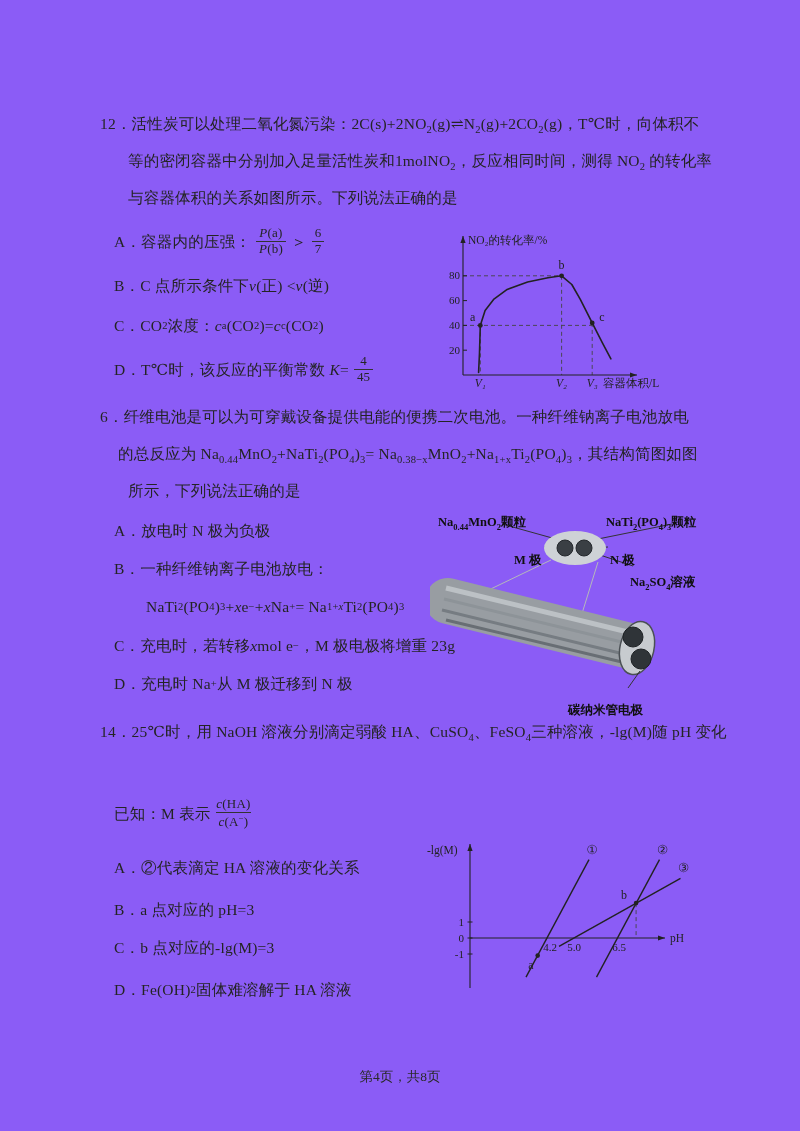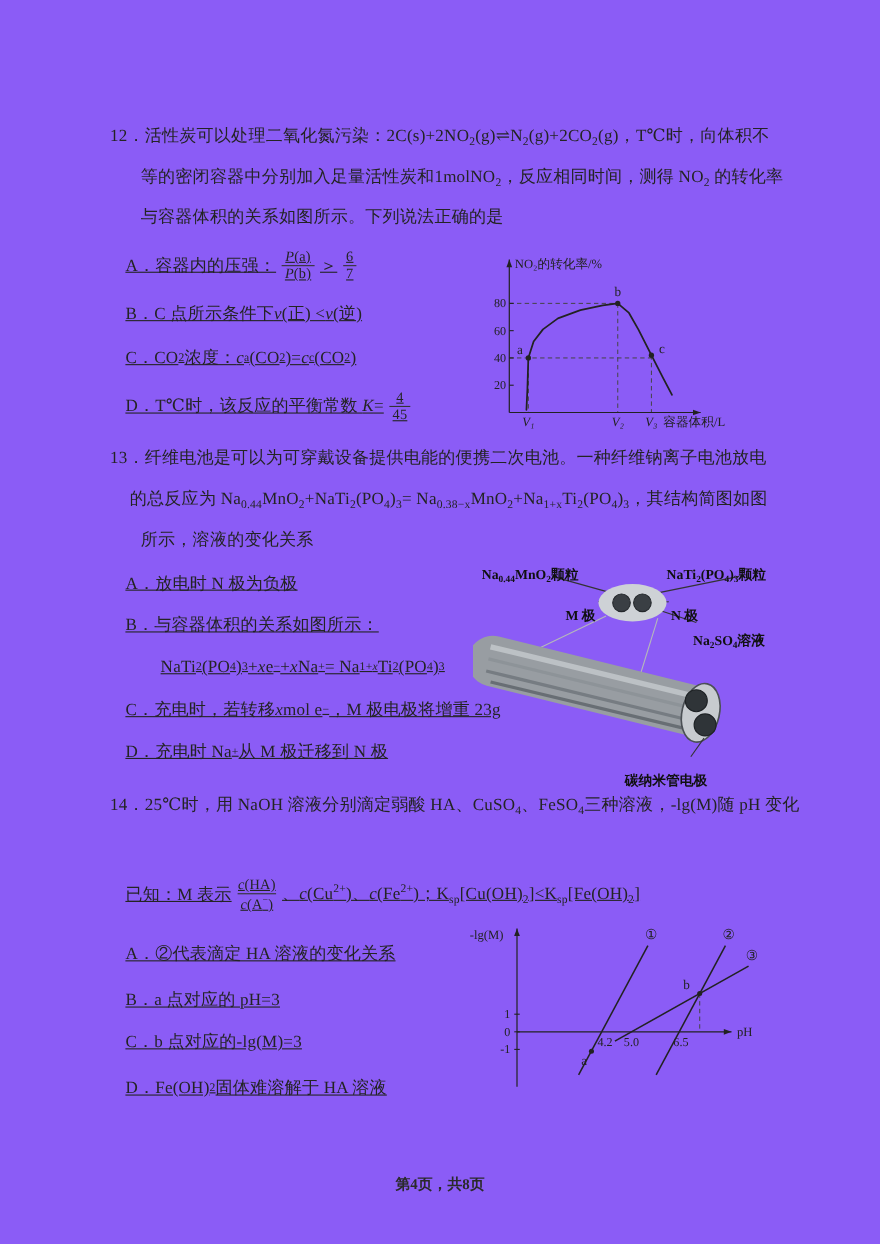--- a/index.html
+++ b/index.html
@@ -1,31 +1,31 @@
 <!DOCTYPE html>
 <html><head>
 <meta charset="utf-8">
 <style>
   html,body{margin:0;padding:0;background:#ffffff;}
   .page{
     position:relative;width:800px;height:1131px;background:#8b5cf6;
     font-family:"Liberation Serif","DejaVu Serif",serif;color:#242424;overflow:hidden;
   }
   .line,.opt{position:absolute;font-size:15.5px;white-space:nowrap;line-height:1.25;letter-spacing:.2px;}
-  .opt{display:flex;align-items:center;text-decoration:underline;}
+  .opt{display:flex;align-items:center;}
   sub{font-size:68%;}
   sup{font-size:68%;}
   .frac{display:inline-flex;flex-direction:column;align-items:center;font-size:13px;line-height:1.15;margin:0 5px;}
   .frac .den{border-top:1.2px solid #333;padding:0 3px;}
   .chart{position:absolute;overflow:visible;}
   .chart text{font-family:"Liberation Serif","DejaVu Serif",serif;}
   .fig13{position:absolute;left:430px;top:498px;width:320px;height:218px;margin:0;}
   .fig13 svg{position:absolute;left:0;top:0;}
   .figlabel{position:absolute;font-weight:bold;font-size:12.5px;white-space:nowrap;color:#101010;margin-top:14px;}
-  .footer{position:absolute;left:0;right:0;top:1068px;text-align:center;font-size:13.5px;color:#2a2a2a;font-weight:bold;}
+  .footer{position:absolute;left:0;right:0;top:1068px;text-align:center;font-size:13.5px;color:#2a2a2a;}
 </style>
 </head>
 <body>
 
 <div class="page">
 
   <div class="line" style="left:100px;top:114px">12．活性炭可以处理二氧化氮污染：2C(s)+2NO<sub>2</sub>(g)⇌N<sub>2</sub>(g)+2CO<sub>2</sub>(g)，T℃时，向体积不</div>
   <div class="line" style="left:128px;top:151px">等的密闭容器中分别加入足量活性炭和1molNO<sub>2</sub>，反应相同时间，测得 NO<sub>2</sub> 的转化率</div>
   <div class="line" style="left:128px;top:188px">与容器体积的关系如图所示。下列说法正确的是</div>
 
@@ -76,26 +76,26 @@
       <text x="163" y="159" font-size="11.5" fill="#222">容器体积/L</text>
       <path d="M38.6,144.5 L39.5,124.7 L40.3,97.4 L45.1,82.5 L53.6,71.4 L67.2,61.4 L87.6,54.0 L108.0,49.7 L121.6,47.8 L131.8,56.5 L140.3,71.4 L152.2,94.9 L162.4,114.8 L170.9,130.9" fill="none" stroke="#222" stroke-width="1.6" stroke-linejoin="round" stroke-linecap="round"></path>
       <circle cx="40.34" cy="97.4" r="2.4" fill="#222"></circle>
       <text x="35.34" y="93.4" text-anchor="end" font-size="12" fill="#222">a</text>
       <circle cx="121.6" cy="47.8" r="2.4" fill="#222"></circle>
       <text x="121.6" y="40.8" text-anchor="middle" font-size="12" fill="#222">b</text>
       <circle cx="152.2" cy="94.92" r="2.4" fill="#222"></circle>
       <text x="159.2" y="92.92" text-anchor="start" font-size="12" fill="#222">c</text>
     </svg>
 
-  <div class="line" style="left:100px;top:407px">13．纤维电池是可以为可穿戴设备提供电能的便携二次电池。一种纤维钠离子电池放电</div>
+  <div class="line" style="left:100px;top:407px">6．纤维电池是可以为可穿戴设备提供电能的便携二次电池。一种纤维钠离子电池放电</div>
   <div class="line" style="left:118px;top:444px">的总反应为 Na<sub>0.44</sub>MnO<sub>2</sub>+NaTi<sub>2</sub>(PO<sub>4</sub>)<sub>3</sub>= Na<sub>0.38−x</sub>MnO<sub>2</sub>+Na<sub>1+x</sub>Ti<sub>2</sub>(PO<sub>4</sub>)<sub>3</sub>，其结构简图如图</div>
-  <div class="line" style="left:128px;top:481px">所示，溶液的变化关系</div>
+  <div class="line" style="left:128px;top:481px">所示，下列说法正确的是</div>
 
   <div class="opt" style="left:114px;top:521px">A．放电时 N 极为负极</div>
-  <div class="opt" style="left:114px;top:559px">B．与容器体积的关系如图所示：</div>
+  <div class="opt" style="left:114px;top:559px">B．一种纤维钠离子电池放电：</div>
   <div class="opt" style="left:146px;top:597px">NaTi<sub>2</sub>(PO<sub>4</sub>)<sub>3</sub>+<i>x</i>e<sup>−</sup>+ <i>x</i>Na<sup>+</sup>= Na<sub>1+<i>x</i></sub>Ti<sub>2</sub>(PO<sub>4</sub>)<sub>3</sub></div>
   <div class="opt" style="left:114px;top:636px">C．充电时，若转移 <i>x</i>mol e<sup>−</sup>，M 极电极将增重 23g</div>
   <div class="opt" style="left:114px;top:674px">D．充电时 Na<sup>+</sup>从 M 极迁移到 N 极</div>
 
   <figure class="fig13">
     <svg width="320" height="218">
 
       <line x1="72" y1="26" x2="133" y2="43" stroke="#333" stroke-width="1"></line>
       <line x1="242" y1="26" x2="158" y2="43" stroke="#333" stroke-width="1"></line>
       <line x1="114" y1="49" x2="127" y2="50" stroke="#333" stroke-width="1"></line>
@@ -131,21 +131,20 @@
   </figure>
 
   <div class="line" style="left:100px;top:722px">14．25℃时，用 NaOH 溶液分别滴定弱酸 HA、CuSO<sub>4</sub>、FeSO<sub>4</sub>三种溶液，-lg(M)随 pH 变化</div>
 
   <div class="opt" style="left:114px;top:797px">
     <span>已知：M 表示</span>
     <span class="frac">
       <span class="num"><i>c</i>(HA)</span>
       <span class="den"><i>c</i>(A<sup>−</sup>)</span>
     </span>
-    <span>、<i>c</i>(Cu<sup>2+</sup>)、<i>c</i>(Fe<sup>2+</sup>)；K<sub>sp</sub>[Cu(OH)<sub>2</sub>]&lt;K<sub>sp</sub>[Fe(OH)<sub>2</sub>]</span>
   </div>
 
   <div class="opt" style="left:114px;top:858px">A．②代表滴定 HA 溶液的变化关系</div>
   <div class="opt" style="left:114px;top:900px">B．a 点对应的 pH=3</div>
   <div class="opt" style="left:114px;top:938px">C．b 点对应的-lg(M)=3</div>
   <div class="opt" style="left:114px;top:980px">D．Fe(OH)<sub>2</sub>固体难溶解于 HA 溶液</div>
 
   <svg id="chart-q14" class="chart" style="left:425px;top:838px" width="280" height="168">
       <line x1="211.10000000000002" y1="65.12" x2="211.10000000000002" y2="100" stroke="#444" stroke-width="0.9" stroke-dasharray="4 3"></line>
       <line x1="45" y1="150" x2="45" y2="6" stroke="#222" stroke-width="1.1"></line>

